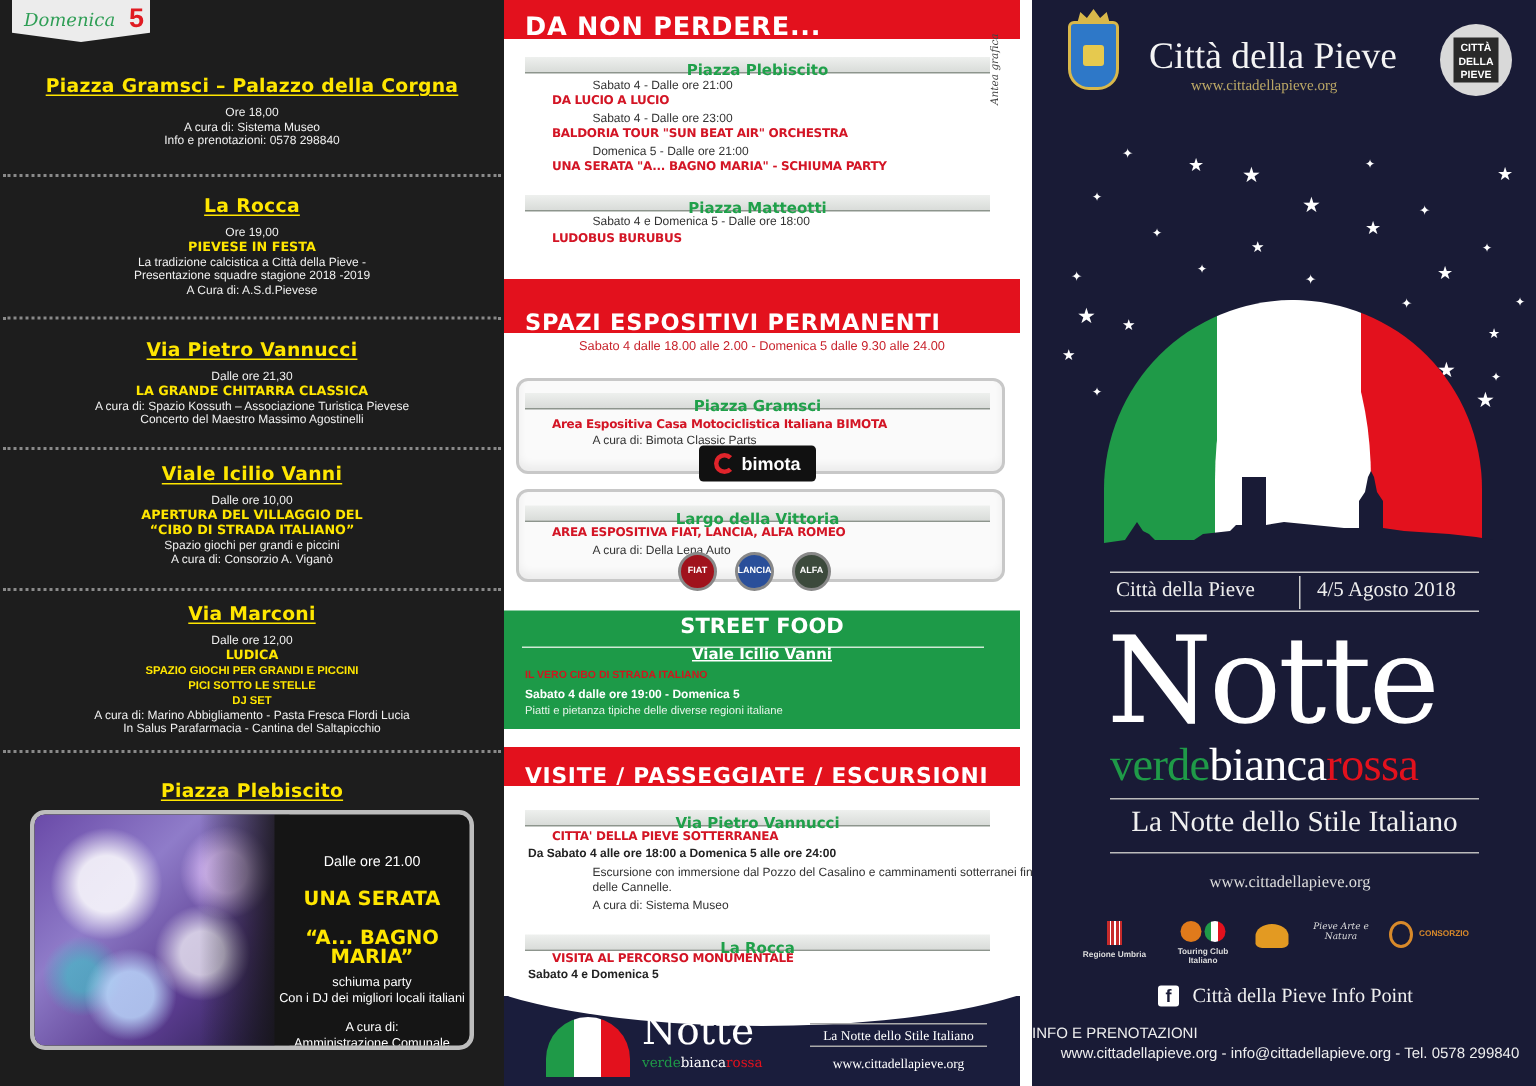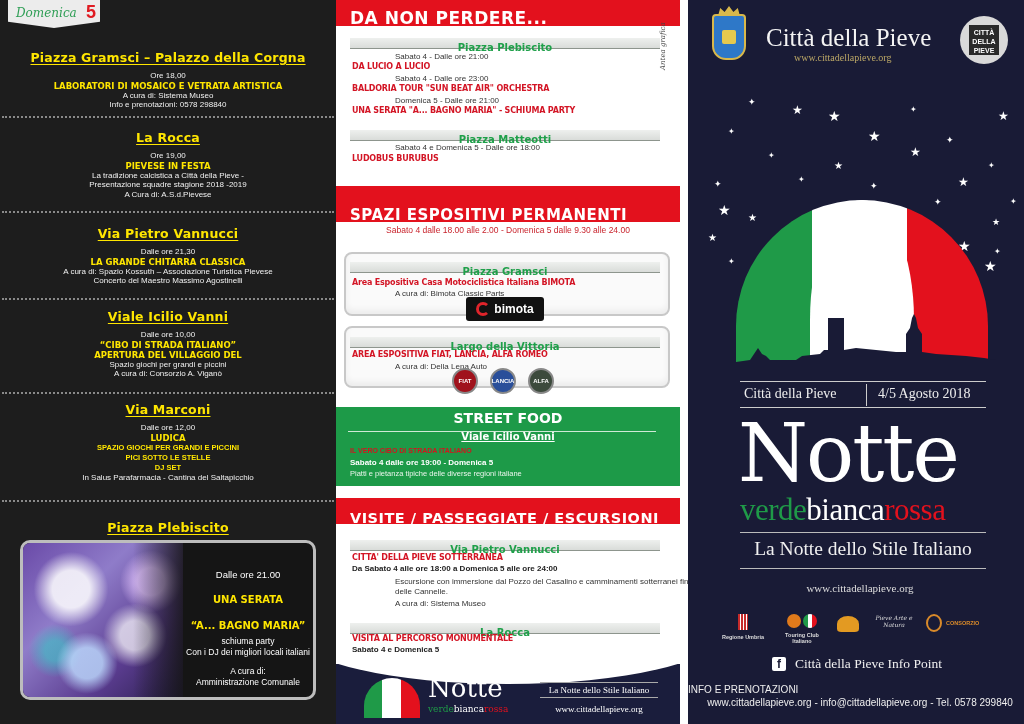--- a/index.html
+++ b/index.html
@@ -26,32 +26,32 @@
     background:
       radial-gradient(circle at 30% 30%, rgba(255,255,255,0.85) 0 12%, transparent 24%),
       radial-gradient(circle at 70% 60%, rgba(255,255,255,0.7) 0 10%, transparent 22%),
       radial-gradient(circle at 40% 78%, rgba(190,220,255,0.8) 0 10%, transparent 20%),
       radial-gradient(circle at 80% 25%, rgba(230,200,255,0.8) 0 8%, transparent 18%),
       radial-gradient(circle at 20% 70%, rgba(60,200,200,0.6) 0 6%, transparent 16%),
       linear-gradient(135deg, #6a4aa8 0%, #8f7cc9 35%, #5a3c8f 70%, #2a1f4d 100%); }
   .party-fade { position: absolute; left: 110px; top: 0; width: 60px; height: 154px; background: linear-gradient(90deg, rgba(21,21,21,0), #151515); }
   .party-text { position: absolute; left: 160px; top: 26px; width: 130px; text-align: center; color: #fff; }
   .party-text .t1 { font-size: 9.5px; margin-bottom: 6px; }
-  .party-text .t2 { font-size: 10px; font-weight: bold; color: #ffe600; line-height: 13px; font-family: "DejaVu Sans", sans-serif; margin-top: 13px; }
+  .party-text .t2 { font-size: 13px; font-weight: bold; color: #ffe600; line-height: 13px; font-family: "DejaVu Sans", sans-serif; margin-top: 13px; }
   .party-text .t3 { font-size: 8.5px; line-height: 11px; margin-top: 4px; }
   .party-text .t4 { font-size: 8.5px; line-height: 11px; margin-top: 8px; }
 
   
   #mid { position: absolute; left: 336px; top: 0; width: 416px; height: 724px; background: #ffffff; }
   .red-band { position: absolute; left: 0; width: 344px; background: #e3111d; }
   .red-title { position: absolute; left: 14px; font-family: "DejaVu Sans", sans-serif; font-weight: bold; color: #fff; font-size: 16px; letter-spacing: 0.5px; }
   .sub-bar { position: absolute; left: 14px; width: 310px; height: 11px; background: linear-gradient(#eef0ee, #d9dcd9); border-bottom: 1px solid #8d958d; text-align: center; }
   .sub-bar span { font-family: "DejaVu Sans", sans-serif; font-weight: bold; font-size: 10px; color: #1fa04a; line-height: 11px; position: relative; top: -1px; }
   .mline { position: absolute; left: 16px; font-size: 8px; color: #333; white-space: nowrap; margin-left: 43px; }
-  .mred { position: absolute; left: 16px; font-size: 8px; font-weight: bold; color: #d31525; white-space: nowrap; font-family: "DejaVu Sans", sans-serif; letter-spacing: -0.2px; }
+  .mred { position: absolute; left: 32px; font-size: 8px; font-weight: bold; color: #d31525; white-space: nowrap; font-family: "DejaVu Sans", sans-serif; letter-spacing: -0.2px; }
   .mbold { position: absolute; left: 16px; font-size: 8px; font-weight: bold; color: #222; white-space: nowrap; }
   .card { position: absolute; left: 8px; width: 326px; border: 2px solid #c8c8c8; border-radius: 8px; background: #fafafa; box-shadow: inset 0 -4px 6px rgba(0,0,0,0.06); }
   .bimota { position: absolute; left: 130px; top: 297px; width: 78px; height: 24px; background: #111; border-radius: 3px; color: #fff; font-weight: bold; font-size: 12px; display: flex; align-items: center; justify-content: center; gap: 4px; }
   .bimota .b-ic { width: 14px; height: 14px; border-radius: 50%; border: 3px solid #e0242b; border-right-color: transparent; }
   .carlogo { position: absolute; top: 368px; width: 26px; height: 26px; border-radius: 50%; border: 2px solid #888; display: flex; align-items: center; justify-content: center; font-size: 6px; color: #fff; font-weight: bold; }
   .green-sec { position: absolute; left: 0; top: 407px; width: 344px; height: 79px; background: #1d9a48; color: #fff; padding-left: 20px; }
   .sf-title { position: absolute; left: 0; width: 344px; top: 3px; text-align: center; font-family: "DejaVu Sans", sans-serif; font-weight: bold; font-size: 14px; }
   .sf-rule { position: absolute; left: 12px; top: 24px; width: 308px; border-top: 1px solid #cfe9d6; }
   .sf-place { position: absolute; left: 0; width: 344px; top: 24px; text-align: center; font-family: "DejaVu Sans", sans-serif; font-weight: bold; font-size: 10px; text-decoration: underline; }
   .sf-red { position: absolute; left: 14px; top: 40px; font-size: 7px; font-weight: bold; color: #d0161e; }
@@ -106,21 +106,20 @@
 
 <div id="left">
   <div class="day-tab">
     <span class="dname">Domenica</span>
     <span class="dnum">5</span>
   </div>
 
   <div class="lsec" style="top:48px">
     <div class="place">Piazza Gramsci – Palazzo della Corgna</div>
     <div class="line">Ore 18,00</div>
-    <div class="hl">LABORATORI DI MOSAICO E VETRATA ARTISTICA</div>
     <div class="line">A cura di: Sistema Museo</div>
     <div class="line">Info e prenotazioni: 0578 298840</div>
   </div>
   <div class="dots" style="top:116px"></div>
 
   <div class="lsec" style="top:128px">
     <div class="place">La Rocca</div>
     <div class="line">Ore 19,00</div>
     <div class="hl">PIEVESE IN FESTA</div>
     <div class="line">La tradizione calcistica a Città della Pieve -</div>
@@ -134,34 +133,35 @@
     <div class="line">Dalle ore 21,30</div>
     <div class="hl">LA GRANDE CHITARRA CLASSICA</div>
     <div class="line">A cura di: Spazio Kossuth – Associazione Turistica Pievese</div>
     <div class="line">Concerto del Maestro Massimo Agostinelli</div>
   </div>
   <div class="dots" style="top:298px"></div>
 
   <div class="lsec" style="top:307px">
     <div class="place">Viale Icilio Vanni</div>
     <div class="line">Dalle ore 10,00</div>
+    <div class="hl">APERTURA DEL VILLAGGIO DEL</div>
     <div class="hl">“CIBO DI STRADA ITALIANO”</div>
-    <div class="hl">APERTURA DEL VILLAGGIO DEL</div>
     <div class="line">Spazio giochi per grandi e piccini</div>
     <div class="line">A cura di: Consorzio A. Viganò</div>
   </div>
   <div class="dots" style="top:392px"></div>
 
   <div class="lsec" style="top:400px">
     <div class="place">Via Marconi</div>
     <div class="line">Dalle ore 12,00</div>
     <div class="hl">LUDICA</div>
     <div class="hl-s">SPAZIO GIOCHI PER GRANDI E PICCINI</div>
     <div class="hl-s">PICI SOTTO LE STELLE</div>
     <div class="hl-s">DJ SET</div>
+    <div class="line">A cura di: Marino Abbigliamento - Pasta Fresca Flordi Lucia</div>
     <div class="line">In Salus Parafarmacia - Cantina del Saltapicchio</div>
   </div>
   <div class="dots" style="top:500px"></div>
 
   <div class="lsec" style="top:518px">
     <div class="place">Piazza Plebiscito</div>
   </div>
   <div class="party-box">
     <div class="party-img"></div>
     <div class="party-fade"></div>

